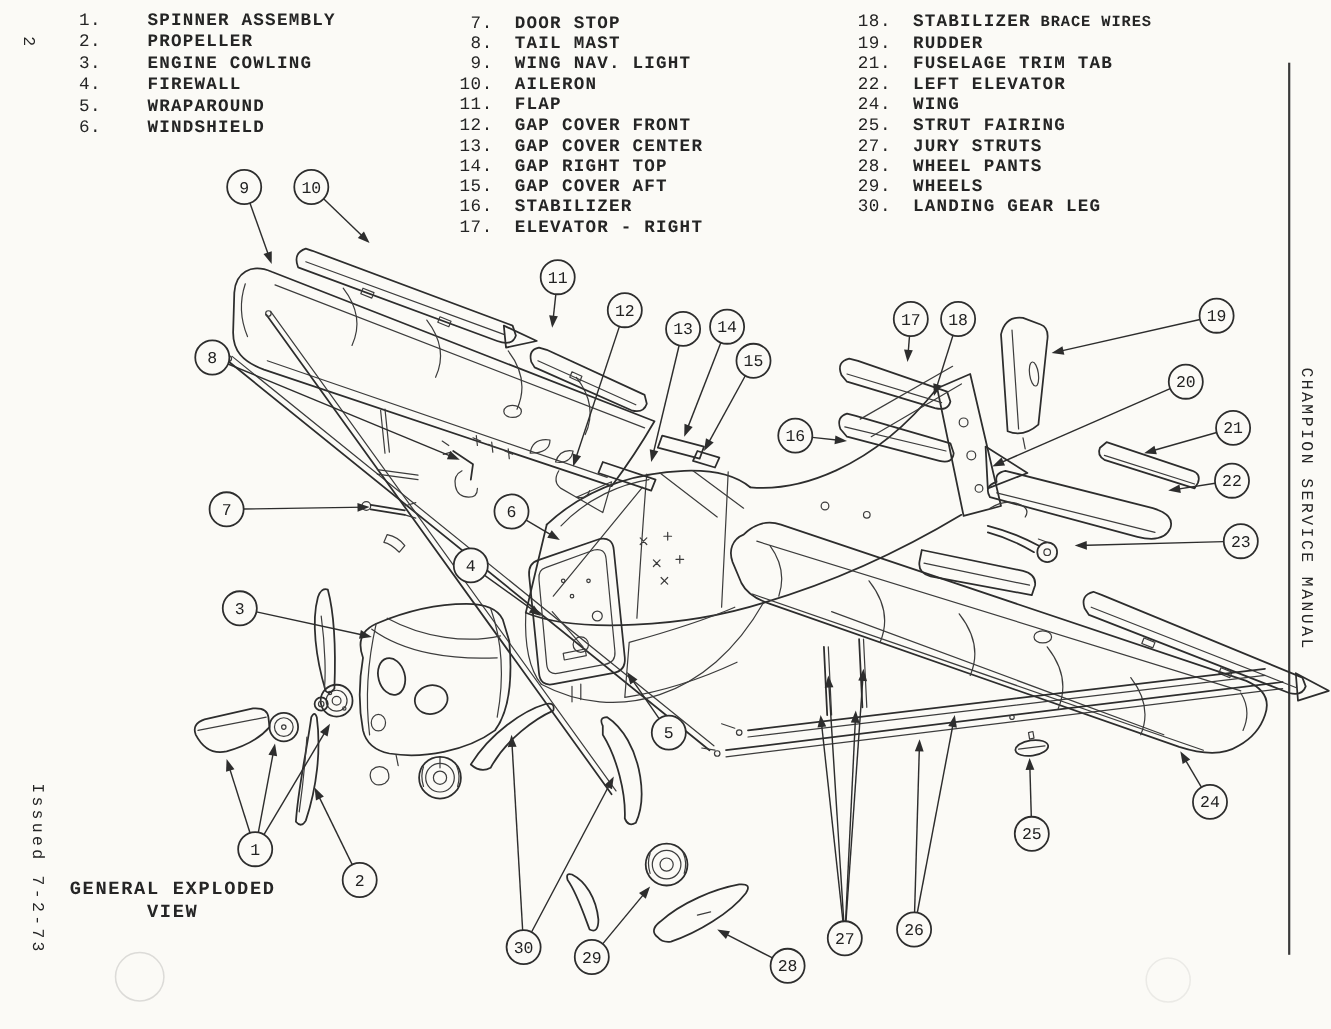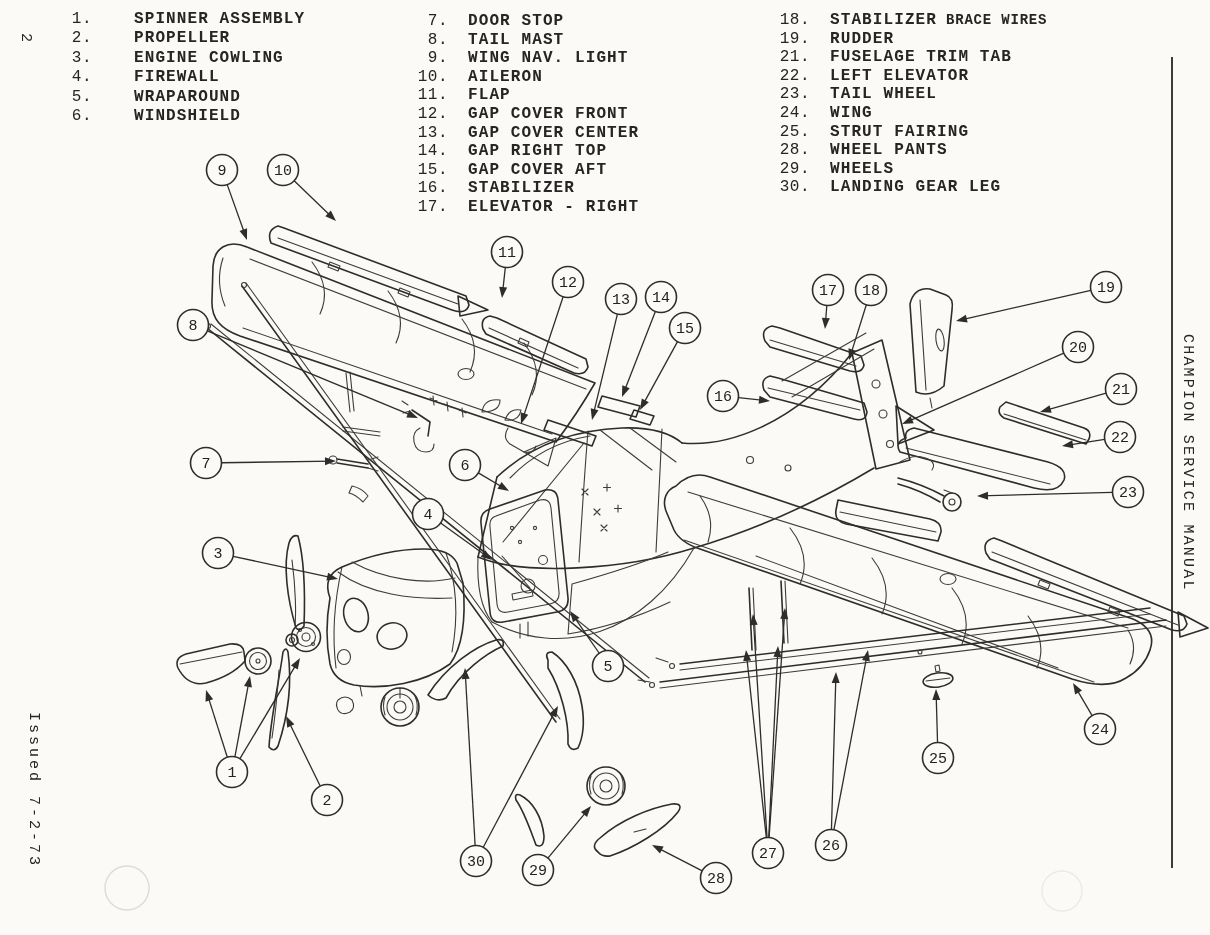--- a/index.html
+++ b/index.html
@@ -127,45 +127,49 @@
       </div>
       <div class="plist-row">
         <span class="num">21.</span>
         <span class="lbl">FUSELAGE TRIM TAB</span>
       </div>
       <div class="plist-row">
         <span class="num">22.</span>
         <span class="lbl">LEFT ELEVATOR</span>
       </div>
       <div class="plist-row">
-        <span class="num">23.</span>
-        <span class="lbl">TAIL WHEEL</span>
-      </div>
-      <div class="plist-row">
         <span class="num">24.</span>
         <span class="lbl">WING</span>
       </div>
       <div class="plist-row">
         <span class="num">25.</span>
         <span class="lbl">STRUT FAIRING</span>
       </div>
       <div class="plist-row">
+        <span class="num">27.</span>
+        <span class="lbl">JURY STRUTS</span>
+      </div>
+      <div class="plist-row">
         <span class="num">28.</span>
         <span class="lbl">WHEEL PANTS</span>
       </div>
       <div class="plist-row">
         <span class="num">29.</span>
         <span class="lbl">WHEELS</span>
       </div>
       <div class="plist-row">
         <span class="num">30.</span>
         <span class="lbl">LANDING GEAR LEG</span>
       </div>
     </div>
 
+  <div class="caption">
+    <div>GENERAL EXPLODED</div>
+    <div>VIEW</div>
+  </div>
 
   <div class="vtext pagenum">2</div>
   <div class="vtext issued">Issued 7-2-73</div>
   <div class="vtext manual">CHAMPION SERVICE MANUAL</div>
   <div class="vrule"></div>
 
   <svg width="1210" height="935" viewBox="0 0 1210 935">
 
     <circle class="faint" cx="127" cy="888" r="22"></circle>
     <circle class="faint" cx="1062" cy="891" r="20" opacity=".5"></circle>

